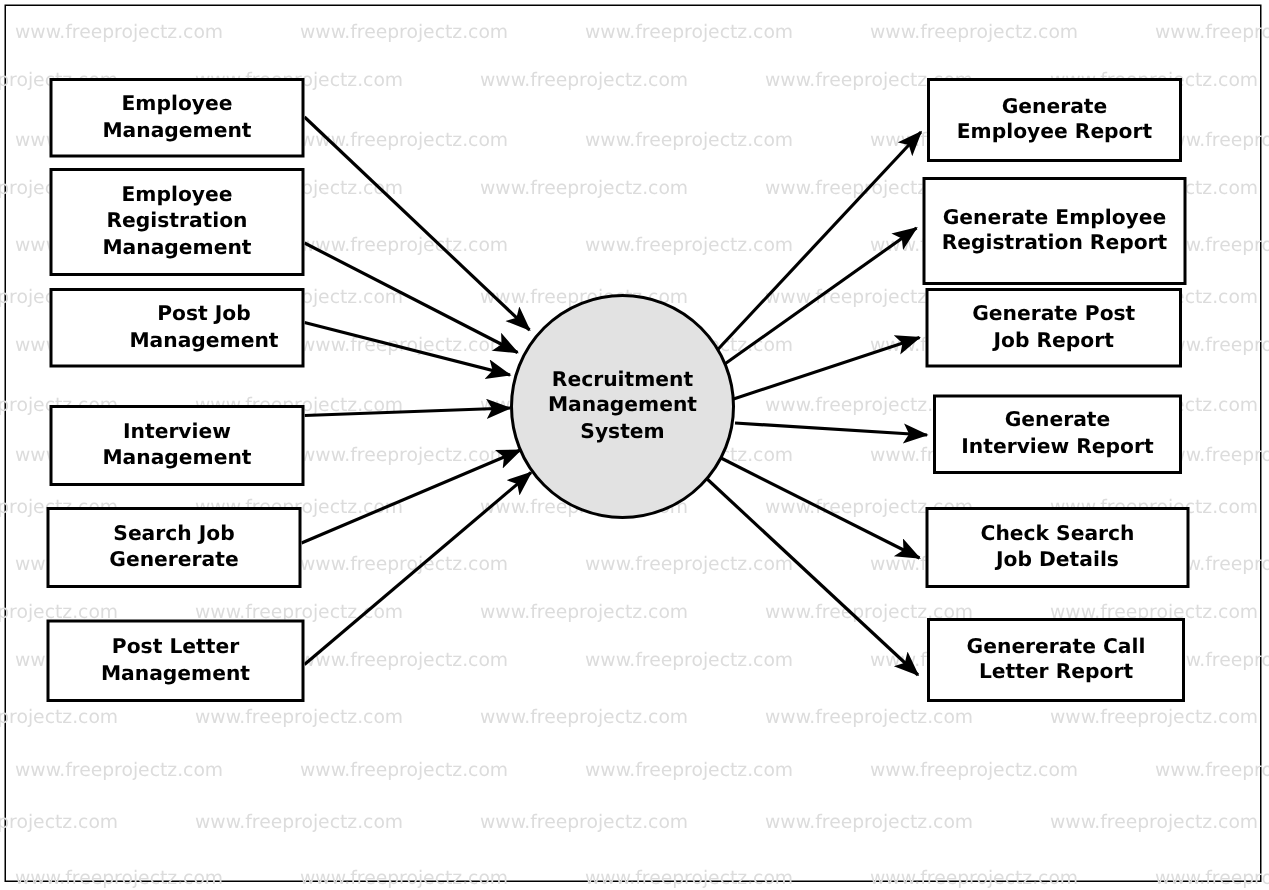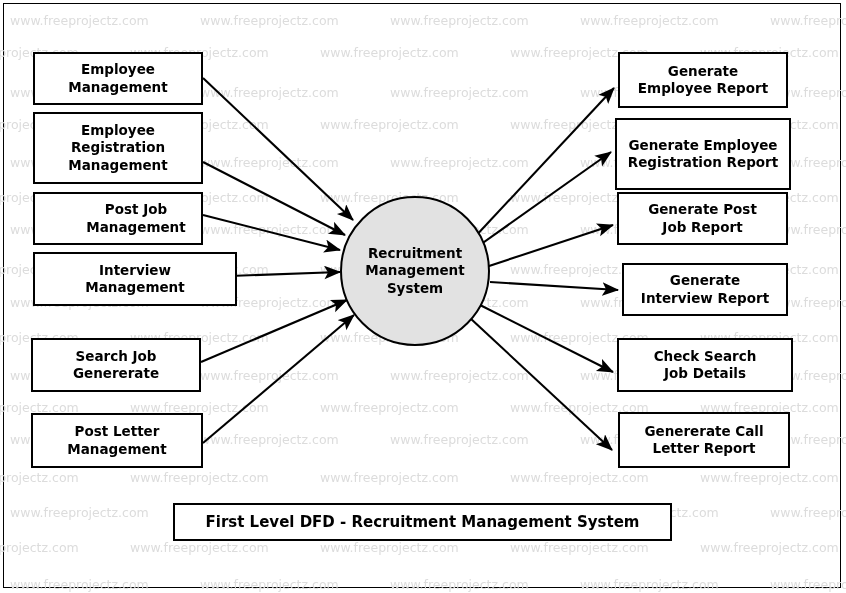--- a/index.html
+++ b/index.html
@@ -234,21 +234,21 @@
       </div>
       <div class="node" style="left: 33px; top: 112px; width: 170px; height: 72px;">
         <span class="lbl">Employee
 Registration
 Management</span>
       </div>
       <div class="node" style="left: 33px; top: 192px; width: 170px; height: 53px; padding-left: 40px;">
         <span class="lbl">Post Job
 Management</span>
       </div>
-      <div class="node" style="left: 33px; top: 252px; width: 204px; height: 54px;">
+      <div class="node" style="left: 33px; top: 270px; width: 170px; height: 54px;">
         <span class="lbl">Interview
 Management</span>
       </div>
       <div class="node" style="left: 31px; top: 338px; width: 170px; height: 54px;">
         <span class="lbl">Search Job
 Genererate</span>
       </div>
       <div class="node" style="left: 31px; top: 413px; width: 172px; height: 55px;">
         <span class="lbl">Post Letter
 Management</span>
@@ -280,17 +280,14 @@
 Letter Report</span>
       </div>
     </div>
 
   <div id="process">
     <span class="lbl">Recruitment
 Management
 System</span>
   </div>
 
-  <div id="caption">
-    <span>First Level DFD - Recruitment Management System</span>
-  </div>
 
 </div>
 
 </body></html>

